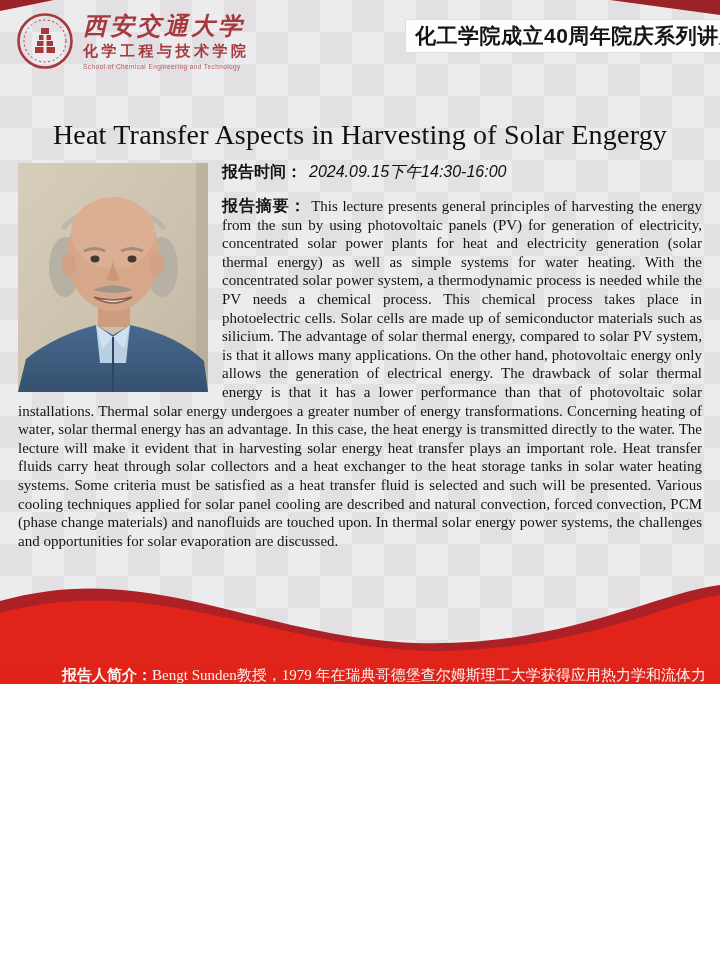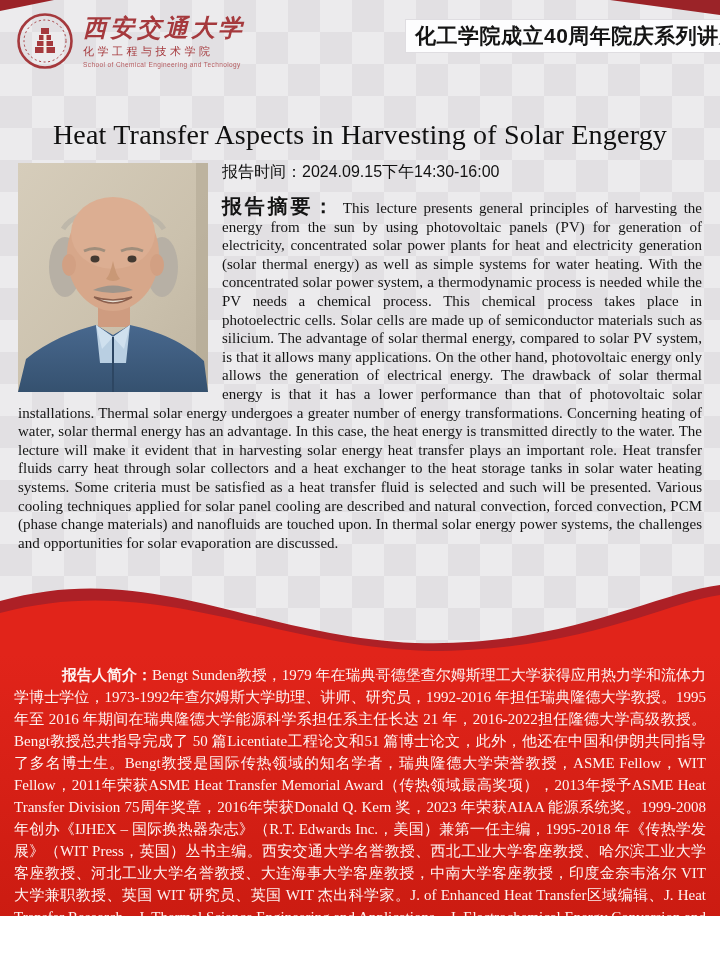--- a/index.html
+++ b/index.html
@@ -1,57 +1,57 @@
 <!DOCTYPE html>
 <html><head>
 <meta charset="utf-8">
 <style>
   html,body{margin:0;padding:0;}
   .poster{
-    position:relative;width:720px;height:916px;overflow:hidden;
+    position:relative;width:720px;height:684px;overflow:hidden;
     background-color:#ecebed;
     background-image:
       linear-gradient(45deg,#e2e0e3 25%,transparent 25%,transparent 75%,#e2e0e3 75%),
       linear-gradient(45deg,#e2e0e3 25%,transparent 25%,transparent 75%,#e2e0e3 75%);
     background-size:64px 64px;
     background-position:0 0,32px 32px;
     font-family:"Liberation Sans","DejaVu Sans",sans-serif;
   }
   
   .corner{position:absolute;top:0;background:#9b2328;}
   .corner-left{left:0;width:54px;height:11px;clip-path:polygon(0 0,100% 0,0 100%);}
   .corner-right{right:0;width:110px;height:15px;clip-path:polygon(0 0,100% 0,100% 100%);}
   
   .logo{position:absolute;left:16px;top:12px;display:flex;align-items:center;gap:9px;}
   .seal{width:58px;height:58px;flex:0 0 auto;}
   .logo-text{display:flex;flex-direction:column;}
   .uni-cn{font-family:"Liberation Serif","DejaVu Serif",serif;font-style:italic;font-weight:700;
           font-size:24px;color:#a5393d;letter-spacing:3px;line-height:26px;}
-  .school-cn{font-weight:400;font-size:11px;color:#a5393d;letter-spacing:3.5px;margin-top:3px;}
+  .school-cn{font-weight:700;font-size:15px;color:#a5393d;letter-spacing:3.5px;margin-top:3px;}
   .school-en{font-size:6.5px;color:#b4595d;letter-spacing:.4px;margin-top:2px;}
   
   .banner{position:absolute;left:405px;right:0;top:19px;height:34px;
           background:#fdfdfe;border:1px solid #dfdde1;border-right:none;box-sizing:border-box;
           display:flex;align-items:center;padding-left:9px;
           font-weight:700;font-size:21px;color:#141414;letter-spacing:.5px;white-space:nowrap;}
   
   .title{position:absolute;top:100px;left:0;right:0;text-align:center;
          font-family:"Liberation Serif","DejaVu Serif",serif;font-weight:400;
          font-size:28px;color:#101010;letter-spacing:.2px;}
   
   .main{position:absolute;top:160px;left:18px;right:18px;}
   .photo{float:left;width:190px;height:229px;margin:3px 14px 6px 0;padding:0;display:block;}
   .photo svg{display:block;width:100%;height:100%;}
   .info-line{margin:2px 0 0;font-size:16px;color:#111;}
   .info-line + .info-line{margin-top:25px;}
-  .info-line b{font-weight:400;}
-  .info-line .val{font-weight:400;}
+  .info-line b{font-weight:700;}
+  .info-line .val{font-weight:400;margin-left:7px;font-style:italic;}
   .abstract{margin:14px 0 0;font-family:"Liberation Serif","DejaVu Serif",serif;
             font-size:15px;line-height:18.6px;color:#141414;text-align:justify;}
-  .abstract b{font-family:"Liberation Sans","DejaVu Sans",sans-serif;font-size:20px;font-weight:700;}
+  .abstract b{font-family:"Liberation Sans","DejaVu Sans",sans-serif;font-size:16px;font-weight:700;}
   
   .footer{position:absolute;left:0;top:555px;width:720px;height:405px;}
   .wave{position:absolute;left:0;top:0;width:720px;height:100px;display:block;}
   .footer-body{position:absolute;left:0;right:0;top:99px;bottom:0;
                background:linear-gradient(#e1241a,#c81a10);}
   .bio{margin:0;padding:10px 14px 0;font-family:"Liberation Serif","DejaVu Serif",serif;
        font-size:15px;line-height:22px;color:#fdf2f0;text-align:justify;}
   .bio b{font-family:"Liberation Sans","DejaVu Sans",sans-serif;font-weight:700;margin-left:48px;}
 </style>
 </head>

